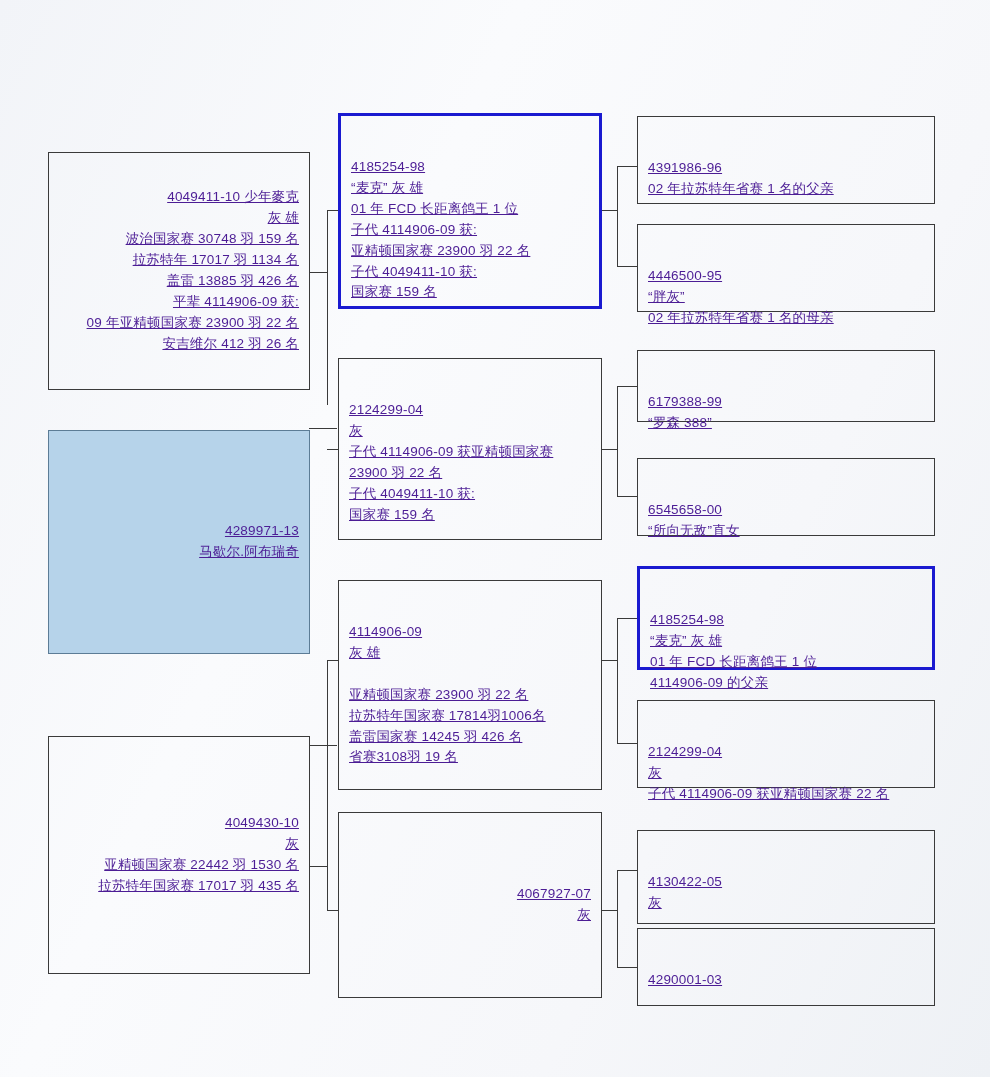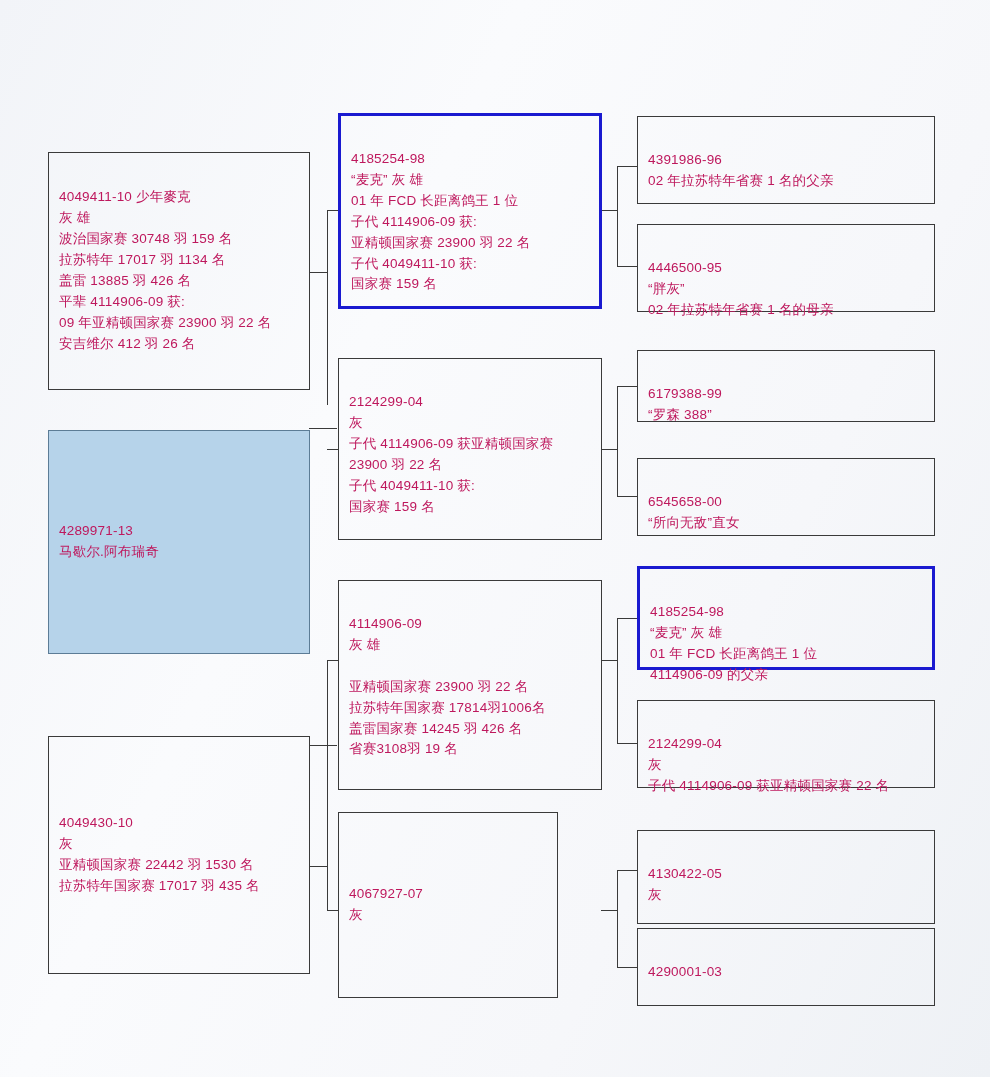--- a/index.html
+++ b/index.html
@@ -21,43 +21,45 @@
     position: absolute;
     inset: 0;
     background: linear-gradient(115deg, #f2f4f8 0%, #fafbfd 35%, #f6f7fa 70%, #eef1f5 100%);
     pointer-events: none;
   }
   .node {
     position: absolute;
     box-sizing: border-box;
     border: 1px solid #3a3a3a;
     background: transparent;
-    padding: 12px 10px;
+    padding: 20px 10px;
     font-size: 13.5px;
     line-height: 1.55;
-    color: #be185d;
+    color: #4c1d95;
     white-space: pre-line;
     letter-spacing: 0.2px;
     z-index: 3;
+    text-decoration: underline;
   }
   .node.highlight {
     border: 3px solid #1a1ad0;
   }
   .node.subject {
     background: #b6d3ea;
     border: 1px solid #5c7c96;
   }
   .node .txt {
     display: block;
     white-space: pre-line;
   }
   .vcenter {
     display: flex;
     flex-direction: column;
     justify-content: center;
+    text-align: right;
   }
   .conn {
     position: absolute;
     background: #3a3a3a;
     z-index: 1;
   }
   .conn.h { height: 1px; }
   .conn.v { width: 1px; }
 </style>
 </head>
@@ -143,21 +145,21 @@
   <div class="node" style="left:338px; top:580px; width:264px; height:210px;">
     <span class="txt">4114906-09
 灰  雄
 
 亚精顿国家赛 23900 羽 22 名
 拉苏特年国家赛 17814羽1006名
 盖雷国家赛 14245 羽 426 名
 省赛3108羽 19 名</span>
   </div>
 
-  <div class="node vcenter" style="left:338px; top:812px; width:220px; height:186px;">
+  <div class="node vcenter" style="left:338px; top:812px; width:264px; height:186px;">
     <span class="txt">4067927-07
 灰</span>
   </div>
 
   <div class="node" style="left:637px; top:116px; width:298px; height:88px;">
     <span class="txt">4391986-96
 02 年拉苏特年省赛 1 名的父亲</span>
   </div>
 
   <div class="node" style="left:637px; top:224px; width:298px; height:88px;">

